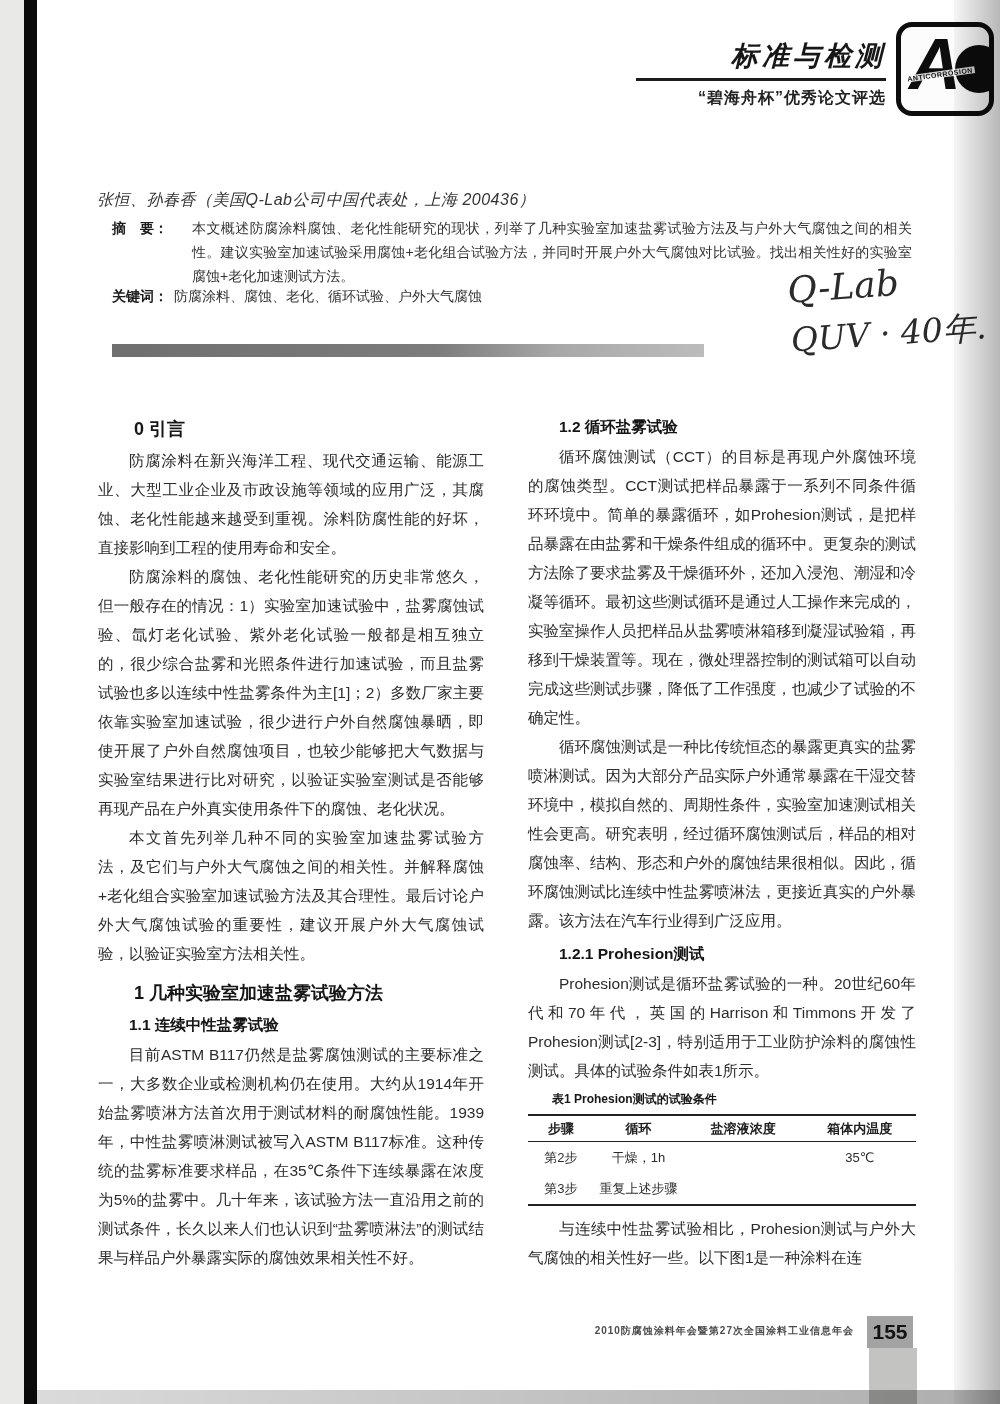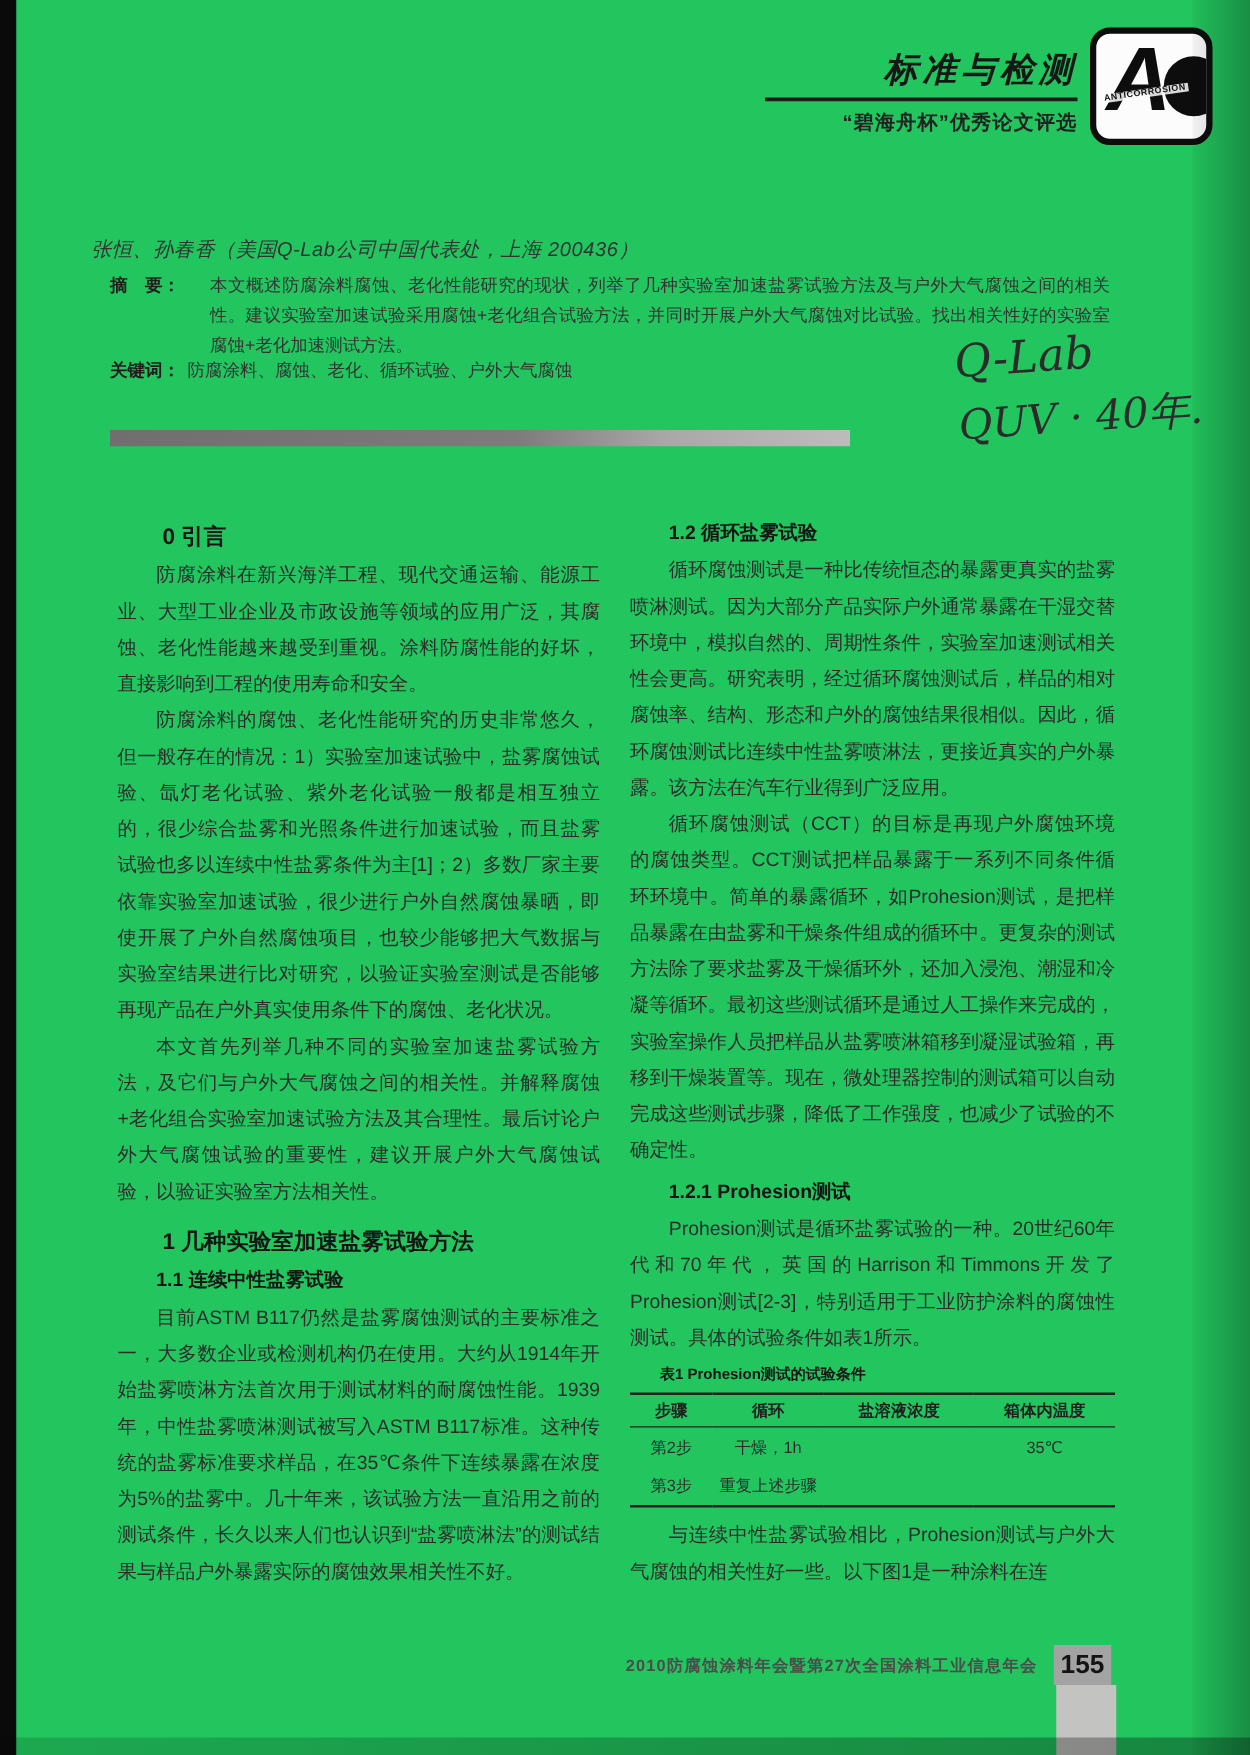--- a/index.html
+++ b/index.html
@@ -6,21 +6,22 @@
   body{
     width:1000px;height:1404px;
     background:#e9e9e7;
     font-family:"Liberation Sans","DejaVu Sans",sans-serif;
     color:#2e2e2e;
     position:relative;
     overflow:hidden;
   }
   .page{
     position:absolute;inset:0;
-    background:#22c55e;
+    background:#ffffff;
+    margin-left:24px;
   }
   
   .edge-left{position:absolute;left:0;top:0;width:13px;height:100%;background:#0a0a0a;}
   .edge-right{position:absolute;right:0;top:0;width:46px;height:100%;
     background:linear-gradient(to right,rgba(0,0,0,0.04),rgba(0,0,0,0.28));}
   .edge-bottom{position:absolute;left:0;bottom:0;width:100%;height:14px;
     background:linear-gradient(to right,rgba(0,0,0,0.14),rgba(0,0,0,0.32));}
 
   
   .journal-header{position:absolute;top:38px;left:612px;width:250px;text-align:right;}
@@ -81,41 +82,41 @@
   .hw2{font-size:33px;margin-top:8px;}
 
   
   .divider-bar{
     position:absolute;left:88px;top:344px;width:592px;height:13px;
     background:linear-gradient(to right,#6f6f6f 0%,#7c7c7c 55%,#a8a8a8 75%,#bcbcbc 100%);
   }
 
   
   .col{position:absolute;top:412px;font-size:15.5px;line-height:29px;text-align:justify;color:#2c2c2c;}
-  .col-left{left:94px;width:386px;height:840px;}
+  .col-left{left:74px;width:386px;height:840px;}
   .col-right{left:504px;width:388px;height:895px;}
   .col p{margin:0;text-indent:2em;}
   .h-sec{font-size:18px;font-weight:bold;color:#151515;line-height:34px;margin:0;text-indent:0;}
   .h-sub{font-size:15.5px;font-weight:bold;color:#151515;line-height:30px;margin:0;text-indent:0;}
   .gap-sm{height:4px;}
   .gap-md{height:8px;}
 
   
   .tbl-caption{font-size:12px;font-weight:bold;text-indent:0;margin:6px 0 4px 0;color:#161616;}
   table.cond{width:100%;border-collapse:collapse;font-size:13px;line-height:19px;
     border-top:2.5px solid #222;border-bottom:2.5px solid #222;text-align:center;}
   table.cond th{border-bottom:1.5px solid #222;font-weight:bold;padding:3px 2px;color:#202020;}
   table.cond td{padding:6px 2px;vertical-align:middle;}
   table.cond .c1{width:17%;} table.cond .c2{width:23%;}
   table.cond .c3{width:31%;} table.cond .c4{width:29%;}
 
   
   .footer-text{
     position:absolute;left:0px;top:1324px;width:830px;text-align:right;
-    font-size:13px;font-weight:bold;color:#4c4c4c;letter-spacing:1px;
+    font-size:10px;font-weight:bold;color:#4c4c4c;letter-spacing:1px;
   }
   .page-num{
     position:absolute;left:843px;top:1316px;width:46px;height:32px;
     background:#a3a3a3;color:#131313;font-size:21px;font-weight:bold;
     display:flex;align-items:center;justify-content:center;
   }
   .page-num-tail{
     position:absolute;left:845px;top:1348px;width:48px;height:56px;
     background:#c3c3c1;
   }
@@ -160,22 +161,22 @@
     <p>防腐涂料的腐蚀、老化性能研究的历史非常悠久，但一般存在的情况：1）实验室加速试验中，盐雾腐蚀试验、氙灯老化试验、紫外老化试验一般都是相互独立的，很少综合盐雾和光照条件进行加速试验，而且盐雾试验也多以连续中性盐雾条件为主[1]；2）多数厂家主要依靠实验室加速试验，很少进行户外自然腐蚀暴晒，即使开展了户外自然腐蚀项目，也较少能够把大气数据与实验室结果进行比对研究，以验证实验室测试是否能够再现产品在户外真实使用条件下的腐蚀、老化状况。</p>
     <p>本文首先列举几种不同的实验室加速盐雾试验方法，及它们与户外大气腐蚀之间的相关性。并解释腐蚀+老化组合实验室加速试验方法及其合理性。最后讨论户外大气腐蚀试验的重要性，建议开展户外大气腐蚀试验，以验证实验室方法相关性。</p>
     <div class="gap-md"></div>
     <p class="h-sec">1 几种实验室加速盐雾试验方法</p>
     <p class="h-sub">1.1 连续中性盐雾试验</p>
     <p>目前ASTM B117仍然是盐雾腐蚀测试的主要标准之一，大多数企业或检测机构仍在使用。大约从1914年开始盐雾喷淋方法首次用于测试材料的耐腐蚀性能。1939年，中性盐雾喷淋测试被写入ASTM B117标准。这种传统的盐雾标准要求样品，在35℃条件下连续暴露在浓度为5%的盐雾中。几十年来，该试验方法一直沿用之前的测试条件，长久以来人们也认识到“盐雾喷淋法”的测试结果与样品户外暴露实际的腐蚀效果相关性不好。</p>
   </div>
 
   <div class="col col-right">
     <p class="h-sub">1.2 循环盐雾试验</p>
+    <p>循环腐蚀测试（CCT）的目标是再现户外腐蚀环境的腐蚀类型。CCT测试把样品暴露于一系列不同条件循环环境中。简单的暴露循环，如Prohesion测试，是把样品暴露在由盐雾和干燥条件组成的循环中。更复杂的测试方法除了要求盐雾及干燥循环外，还加入浸泡、潮湿和冷凝等循环。最初这些测试循环是通过人工操作来完成的，实验室操作人员把样品从盐雾喷淋箱移到凝湿试验箱，再移到干燥装置等。现在，微处理器控制的测试箱可以自动完成这些测试步骤，降低了工作强度，也减少了试验的不确定性。</p>
     <p>循环腐蚀测试是一种比传统恒态的暴露更真实的盐雾喷淋测试。因为大部分产品实际户外通常暴露在干湿交替环境中，模拟自然的、周期性条件，实验室加速测试相关性会更高。研究表明，经过循环腐蚀测试后，样品的相对腐蚀率、结构、形态和户外的腐蚀结果很相似。因此，循环腐蚀测试比连续中性盐雾喷淋法，更接近真实的户外暴露。该方法在汽车行业得到广泛应用。</p>
-    <p>循环腐蚀测试（CCT）的目标是再现户外腐蚀环境的腐蚀类型。CCT测试把样品暴露于一系列不同条件循环环境中。简单的暴露循环，如Prohesion测试，是把样品暴露在由盐雾和干燥条件组成的循环中。更复杂的测试方法除了要求盐雾及干燥循环外，还加入浸泡、潮湿和冷凝等循环。最初这些测试循环是通过人工操作来完成的，实验室操作人员把样品从盐雾喷淋箱移到凝湿试验箱，再移到干燥装置等。现在，微处理器控制的测试箱可以自动完成这些测试步骤，降低了工作强度，也减少了试验的不确定性。</p>
     <div class="gap-sm"></div>
     <p class="h-sub">1.2.1 Prohesion测试</p>
     <p>Prohesion测试是循环盐雾试验的一种。20世纪60年代和70年代，英国的Harrison和Timmons开发了Prohesion测试[2-3]，特别适用于工业防护涂料的腐蚀性测试。具体的试验条件如表1所示。</p>
     <p class="tbl-caption">表1 Prohesion测试的试验条件</p>
     <table class="cond">
       <thead>
         <tr>
           <th class="c1">步骤</th>
           <th class="c2">循环</th>
           <th class="c3">盐溶液浓度</th>

